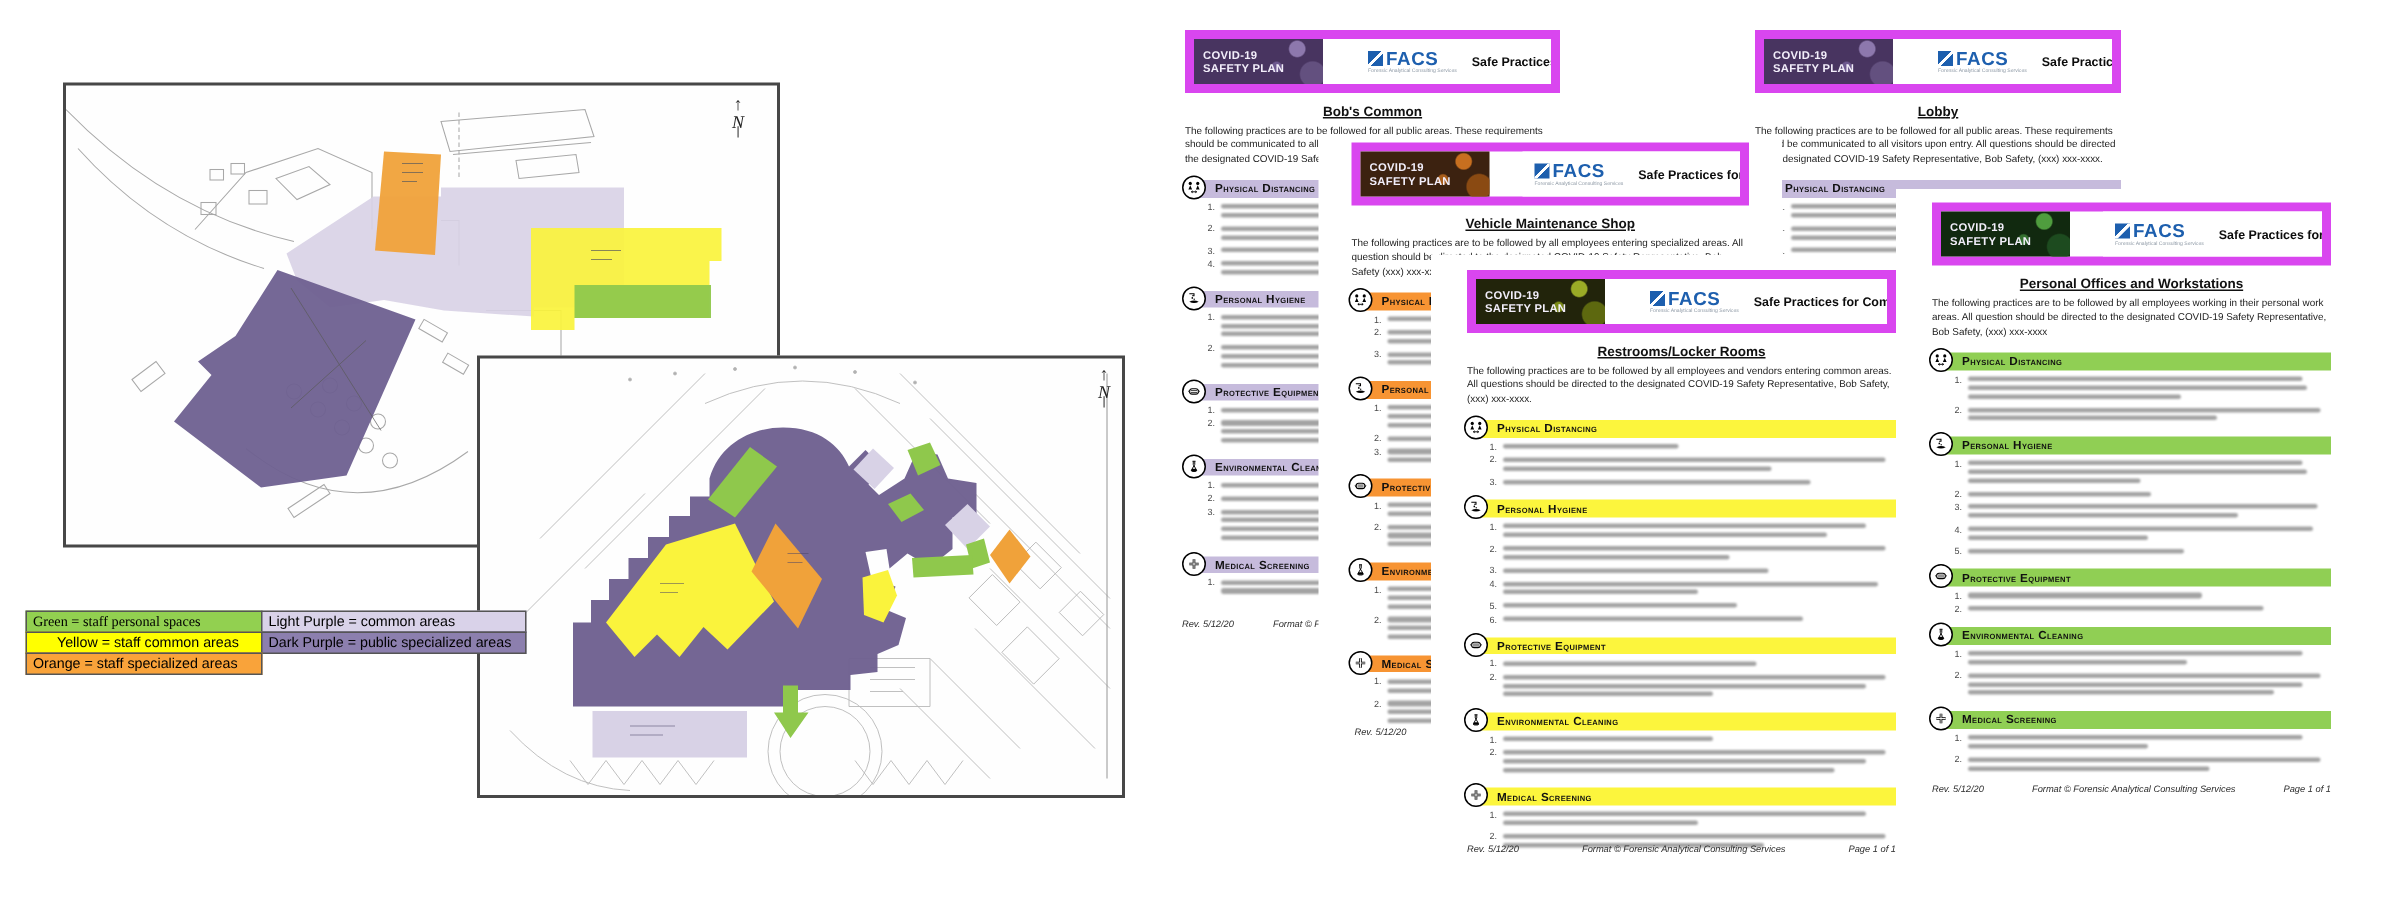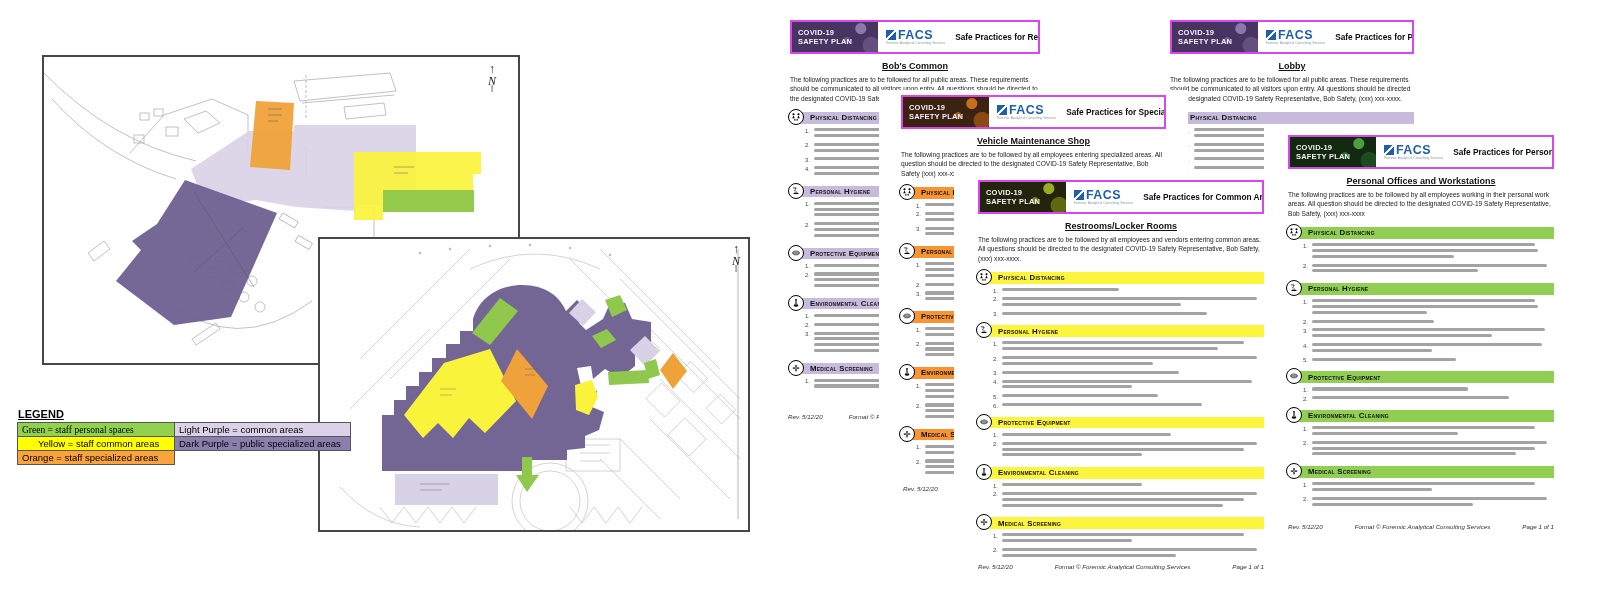--- a/index.html
+++ b/index.html
@@ -26,21 +26,21 @@
   .legend-grid{display:grid;grid-template-columns:157px 176px;}
   .legend-cell{
     height:13px;border:1px solid #555;margin-top:-1px;margin-left:-1px;
     font-size:9.5px;color:#000;padding:0 0 0 4px;display:flex;align-items:center;
     background:#fff;white-space:nowrap;overflow:hidden;
   }
   .legend-cell.empty{border:none;background:transparent;}
 
   
   .page{position:absolute;background:#ffffff;box-sizing:border-box;color:#111;}
-  .hdr{display:flex;border:2px solid #d946ef;height:30px;background:#fff;}
+  .hdr{display:flex;border:6px solid #d946ef;height:30px;background:#fff;gap:22px;}
   .banner{
     width:86px;flex:0 0 86px;display:flex;flex-direction:column;justify-content:center;
     padding-left:6px;box-sizing:border-box;color:#f2eefa;font-weight:bold;
     font-size:7.5px;line-height:1.2;letter-spacing:.2px;
   }
   .banner-purple{background-image:radial-gradient(circle at 80% 22%, #8d78ad 0 5px, rgba(0,0,0,0) 6px),radial-gradient(circle at 92% 78%, #63507f 0 8px, rgba(0,0,0,0) 9px),radial-gradient(circle at 64% 62%, #6e5990 0 3px, rgba(0,0,0,0) 4px);}
   .banner-orange{background-image:radial-gradient(circle at 80% 22%, #c76f1f 0 5px, rgba(0,0,0,0) 6px),radial-gradient(circle at 92% 78%, #8a4a12 0 8px, rgba(0,0,0,0) 9px),radial-gradient(circle at 64% 62%, #a85d1a 0 3px, rgba(0,0,0,0) 4px);}
   .banner-olive{background-image:radial-gradient(circle at 80% 22%, #9aab26 0 5px, rgba(0,0,0,0) 6px),radial-gradient(circle at 92% 78%, #5d680f 0 8px, rgba(0,0,0,0) 9px),radial-gradient(circle at 64% 62%, #7b8a18 0 3px, rgba(0,0,0,0) 4px);}
   .banner-green{background-image:radial-gradient(circle at 80% 22%, #4f9d3e 0 5px, rgba(0,0,0,0) 6px),radial-gradient(circle at 92% 78%, #1d4b1f 0 8px, rgba(0,0,0,0) 9px),radial-gradient(circle at 64% 62%, #34702f 0 3px, rgba(0,0,0,0) 4px);}
   .hdr-right{flex:1;display:flex;align-items:center;background:#fff;padding-left:8px;min-width:0;}
@@ -180,21 +180,20 @@
     </g>
   </svg>
   <div class="north" style="left:412px;top:4px;">
     <span class="arr">↑</span>
     <span class="nl">N</span>
     <span class="tick">|</span>
   </div>
 </div>
 
 <div class="legend">
-  <div class="legend-title">LEGEND</div>
   <div class="legend-grid">
     <div class="legend-cell" style="background-color: rgb(146, 208, 80); font-family: Liberation Serif, serif;">Green = staff personal spaces</div>
     <div class="legend-cell" style="background-color: rgb(217, 210, 233);">Light Purple = common areas</div>
     <div class="legend-cell" style="background-color: rgb(255, 255, 0); padding-left: 20px;">Yellow = staff common areas</div>
     <div class="legend-cell" style="background-color: rgb(140, 127, 174);">Dark Purple = public specialized areas</div>
     <div class="legend-cell" style="background-color: rgb(249, 163, 58);">Orange = staff specialized areas</div>
     <div class="legend-cell empty"></div>
   </div>
 </div>
 

